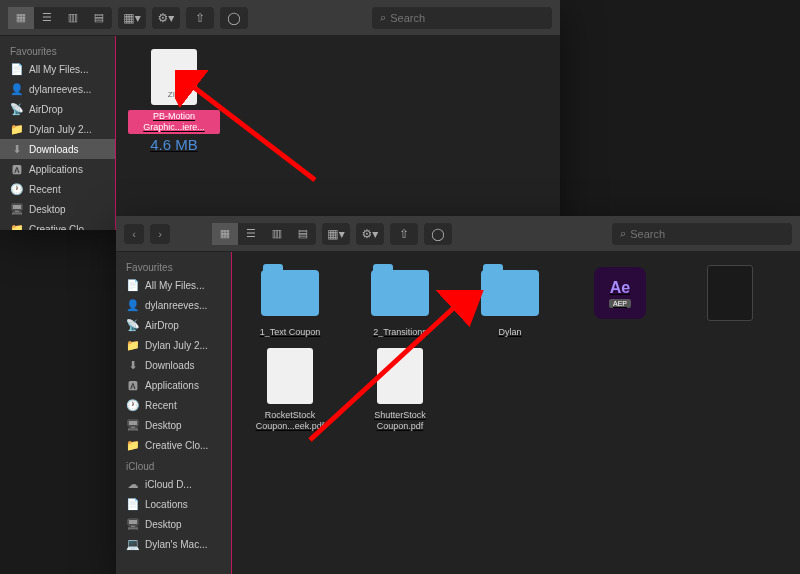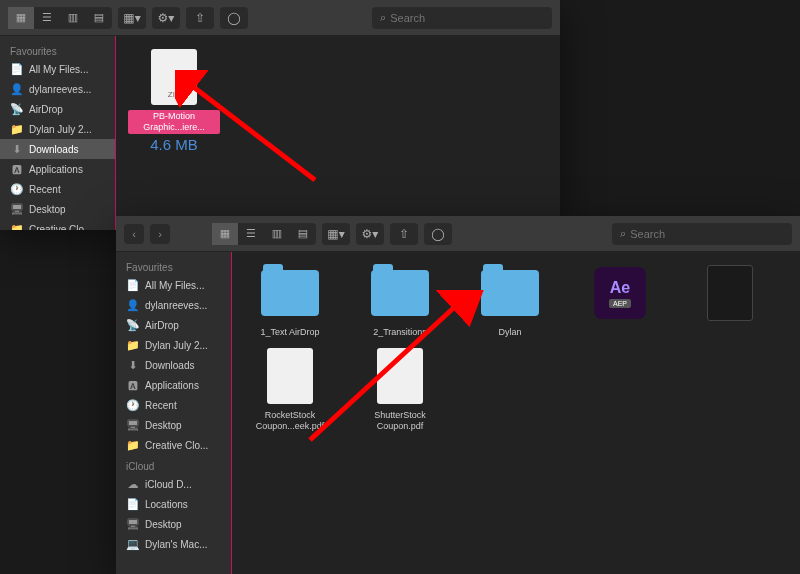--- a/index.html
+++ b/index.html
@@ -15,21 +15,21 @@
 .tool-btn { width: 28px; height: 22px; background: #2a2a2a; border-radius: 4px; display: flex; align-items: center; justify-content: center; color: #aaa; font-size: 12px; }
 .search { flex: 1; max-width: 180px; margin-left: auto; height: 22px; background: #2a2a2a; border-radius: 4px; display: flex; align-items: center; padding: 0 8px; color: #888; font-size: 11px; gap: 4px; }
 .search input { background: none; border: none; color: #aaa; font-size: 11px; outline: none; flex: 1; }
 .body { flex: 1; display: flex; overflow: hidden; }
 .sidebar { width: 116px; background: #2e2e2e; border-right: 1px solid #be185d; overflow-y: auto; padding: 4px 0; }
 .sb-header { font-size: 10px; color: #888; padding: 6px 10px 2px; }
 .sb-item { display: flex; align-items: center; gap: 5px; padding: 3px 10px; font-size: 10px; color: #ccc; cursor: pointer; white-space: nowrap; overflow: hidden; }
 .sb-item.active { background: #555; color: #fff; }
 .sb-icon { width: 14px; height: 14px; display: inline-flex; align-items: center; justify-content: center; font-size: 11px; color: #999; }
 .content { flex: 1; background: #222; padding: 12px; display: flex; flex-wrap: wrap; align-content: flex-start; gap: 8px 18px; }
-.file { width: 92px; display: flex; flex-direction: column; align-items: center; text-align: center; }
+.file { width: 92px; display: flex; flex-direction: column; align-items: center; text-align: center; text-decoration: underline; }
 .file-icon { width: 58px; height: 58px; margin-bottom: 4px; display: flex; align-items: center; justify-content: center; }
 .file-label { font-size: 9px; color: #ccc; line-height: 1.2; word-break: break-word; padding: 1px 2px; }
 .file-label.selected { background: #e8427e; color: #fff; border-radius: 2px; }
 .file-size { font-size: 15px; color: #4a8cd8; margin-top: 2px; }
 .zip-icon { width: 46px; height: 56px; background: #f0f0f0; border-radius: 3px; position: relative; }
 .zip-icon::after { content: "ZIP"; position: absolute; bottom: 6px; left: 50%; transform: translateX(-50%); font-size: 8px; color: #666; }
 .folder-icon { width: 58px; height: 46px; background: #5eb3e4; border-radius: 4px; position: relative; }
 .folder-icon::before { content: ""; position: absolute; top: -6px; left: 2px; width: 20px; height: 8px; background: #5eb3e4; border-radius: 3px 3px 0 0; }
 .aep-icon { width: 52px; height: 52px; background: #2a0a3a; border-radius: 8px; display: flex; flex-direction: column; align-items: center; justify-content: center; }
 .aep-icon .ae { color: #a78cff; font-size: 16px; font-weight: bold; }
@@ -186,21 +186,21 @@
           <span class="sb-icon">💻</span>
           <span>Dylan's Mac...</span>
         </div>
         <div class="sb-item"></div>
       </div>
     <div class="content" id="ct1">
         <div class="file">
           <div class="file-icon">
             <div class="folder-icon"></div>
           </div>
-          <div class="file-label">1_Text AirDrop</div>
+          <div class="file-label">1_Text Coupon</div>
         </div>
         <div class="file">
           <div class="file-icon">
             <div class="folder-icon"></div>
           </div>
           <div class="file-label">2_Transitions</div>
         </div>
         <div class="file">
           <div class="file-icon">
             <div class="folder-icon"></div>

